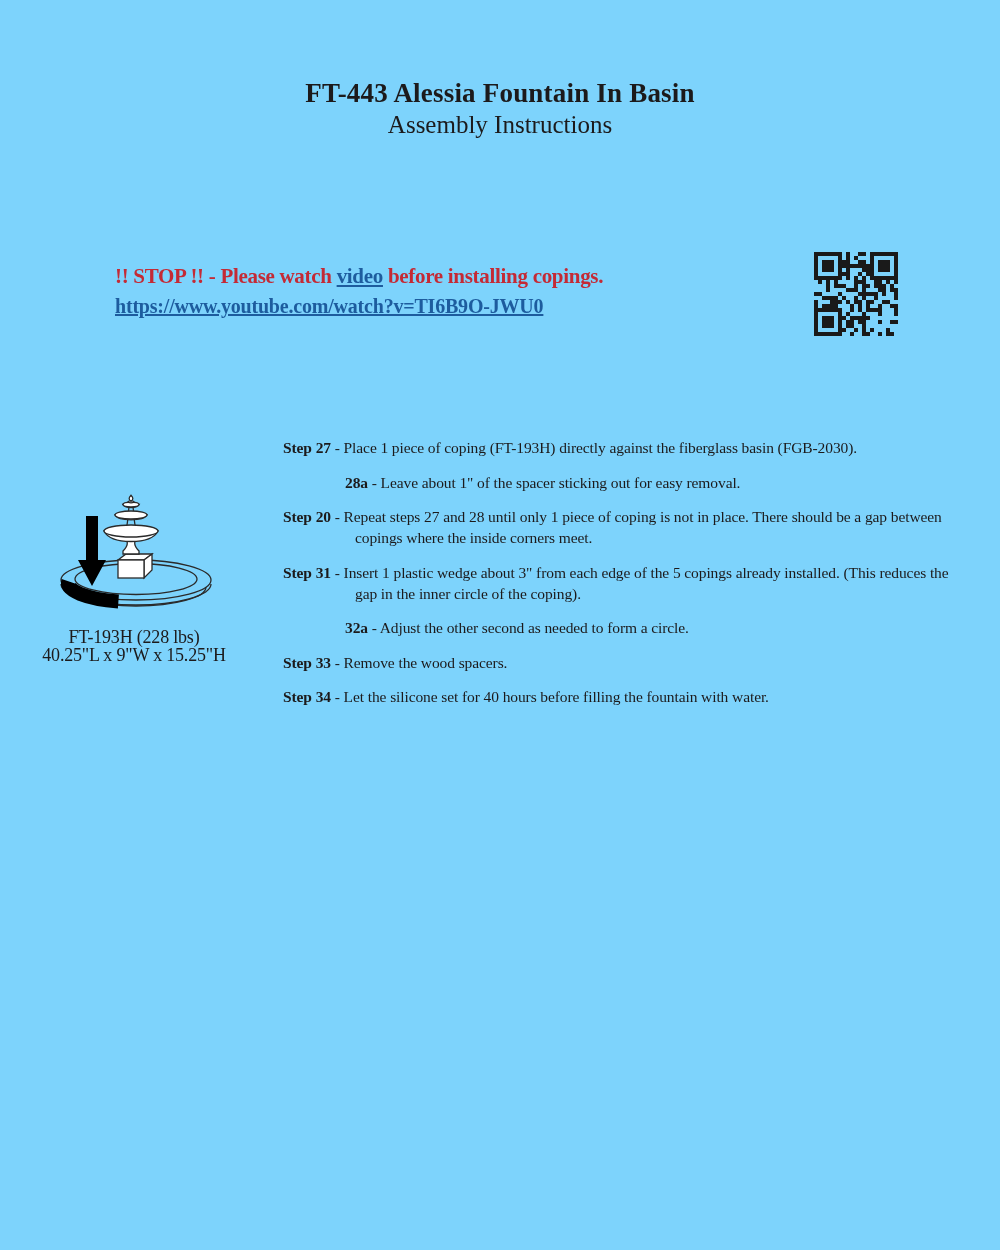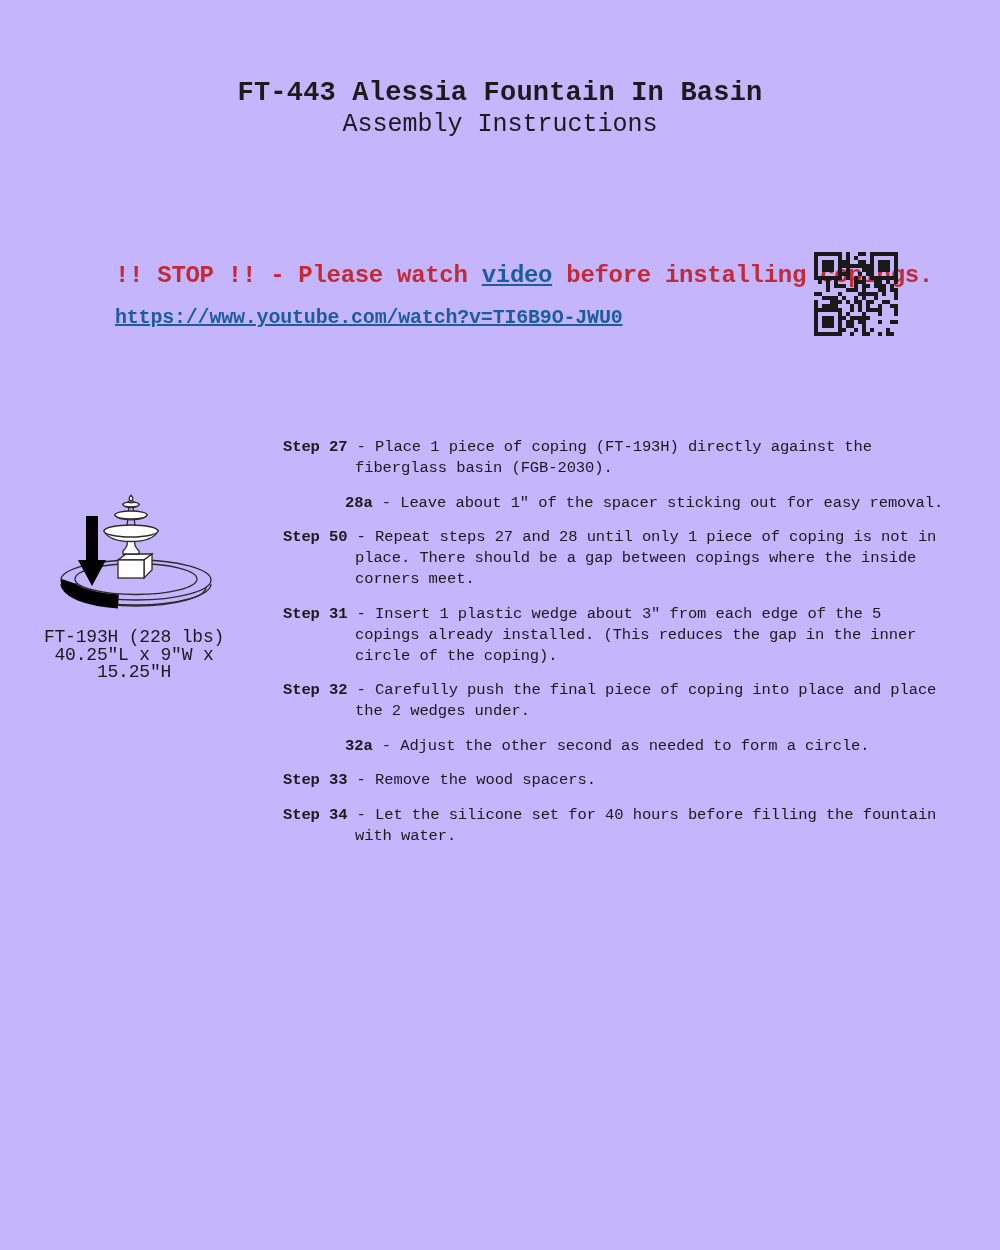--- a/index.html
+++ b/index.html
@@ -1,37 +1,37 @@
 <!DOCTYPE html>
 <html><head>
 <meta charset="utf-8">
 <style>
   html,body{margin:0;padding:0;background:#ffffff;}
   .page{
     position:relative;
     width:1000px;height:1250px;
     margin:0 auto;
-    background:#c4b5fd;
-    font-family:Liberation Mono, monospace;
+    background:#7dd3fc;
+    font-family:Liberation Serif, serif;
     color:#1c1a1b;
     overflow:hidden;
   }
   
   .title-block{position:absolute;top:76px;left:0;width:1000px;text-align:center;}
   .doc-title{font-size:27px;font-weight:700;line-height:34px;letter-spacing:.2px;}
   .doc-subtitle{font-size:25px;font-weight:400;line-height:30px;text-align:center;}
   
   .notice{position:absolute;left:115px;top:262px;}
   .notice-line{
-    font-size:24px;font-weight:700;line-height:28px;
+    font-size:21px;font-weight:700;line-height:28px;
     color:#c42a35;white-space:nowrap;letter-spacing:-.3px;
   }
   .video-link{color:#1d5c9e;text-decoration:underline;cursor:pointer;}
   .notice-url{
-    display:inline-block;margin-top:16px;
+    display:inline-block;margin-top:5px;
     font-size:20px;font-weight:700;letter-spacing:-.2px;
     color:#1d5c9e;text-decoration:underline;cursor:pointer;
   }
   
   .qr{position:absolute;left:814px;top:252px;width:84px;height:84px;}
   .qr svg{display:block;}
   
   .fig{position:absolute;left:56px;top:494px;width:160px;height:132px;}
   .fig-caption{
     position:absolute;left:24px;top:629px;width:220px;
@@ -335,21 +335,20 @@
     </svg>
   </div>
   <div class="fig-caption">
     <div>FT-193H (228 lbs)</div>
     <div>40.25"L x 9"W x 15.25"H</div>
   </div>
 
   <div class="steps" id="steps">
       <div class="step"><span class="step-label">Step 27</span><span class="step-sep"> - </span><span class="step-text">Place 1 piece of coping (FT-193H) directly against the fiberglass basin (FGB-2030).</span></div>
       <div class="step sub"><span class="step-label">28a</span><span class="step-sep"> - </span><span class="step-text">Leave about 1" of the spacer sticking out for easy removal.</span></div>
-      <div class="step"><span class="step-label">Step 50</span><span class="step-sep"> - </span><span class="step-text">Repeat steps 27 and 28 until only 1 piece of coping is not in place. There should be a gap between copings where the inside corners meet.</span></div>
+      <div class="step"><span class="step-label">Step 20</span><span class="step-sep"> - </span><span class="step-text">Repeat steps 27 and 28 until only 1 piece of coping is not in place. There should be a gap between copings where the inside corners meet.</span></div>
       <div class="step"><span class="step-label">Step 31</span><span class="step-sep"> - </span><span class="step-text">Insert 1 plastic wedge about 3" from each edge of the 5 copings already installed. (This reduces the gap in the inner circle of the coping).</span></div>
-      <div class="step"><span class="step-label">Step 32</span><span class="step-sep"> - </span><span class="step-text">Carefully push the final piece of coping into place and place the 2 wedges under.</span></div>
       <div class="step sub"><span class="step-label">32a</span><span class="step-sep"> - </span><span class="step-text">Adjust the other second as needed to form a circle.</span></div>
       <div class="step"><span class="step-label">Step 33</span><span class="step-sep"> - </span><span class="step-text">Remove the wood spacers.</span></div>
       <div class="step"><span class="step-label">Step 34</span><span class="step-sep"> - </span><span class="step-text">Let the silicone set for 40 hours before filling the fountain with water.</span></div>
     </div>
 
 </div>
 
 </body></html>

